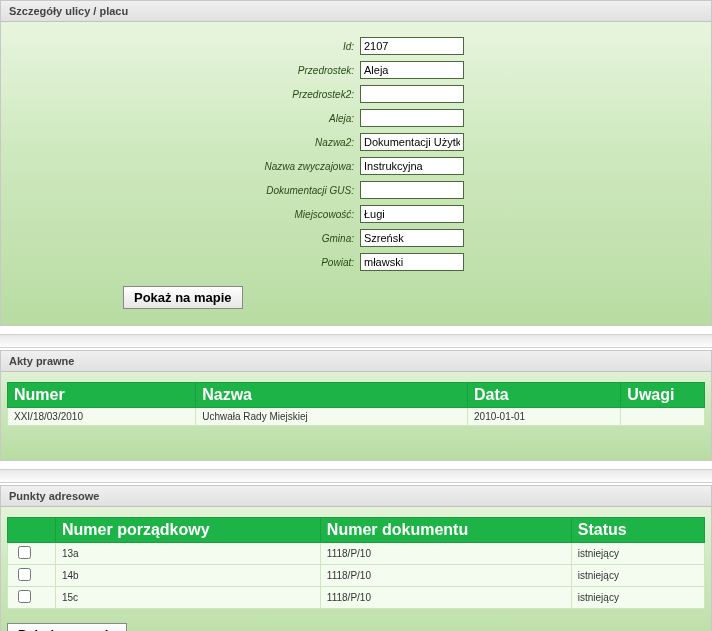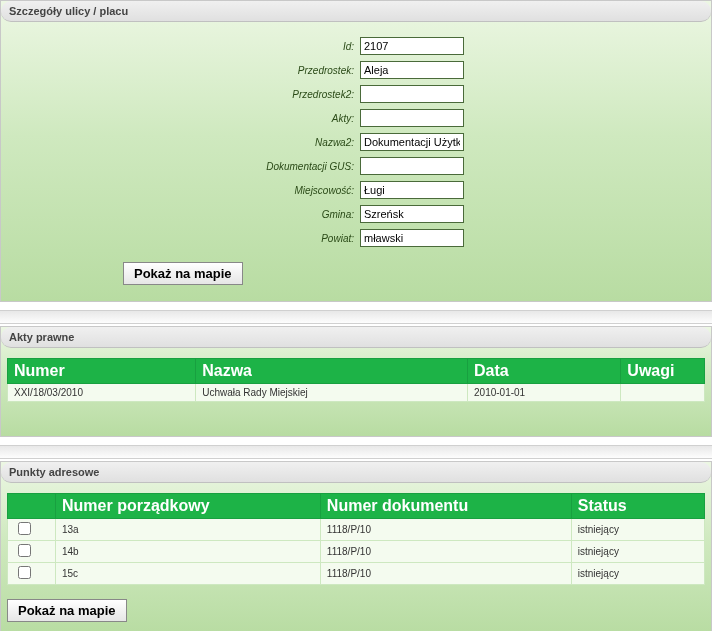--- a/index.html
+++ b/index.html
@@ -18,21 +18,20 @@
     background: linear-gradient(#ecf7e3 0%, #cfe9bf 45%, #b8dca2 100%);
     padding-bottom: 6px;
   }
   .panel-header {
     padding: 4px 8px;
     font-size: 11px;
     font-weight: bold;
     color: #444;
     background: linear-gradient(#f0f0f0, #e0e0e0);
     border-bottom: 1px solid #c0c0c0;
-    border-radius: 10px;
   }
   .form-body {
     padding: 14px 10px 4px 10px;
   }
   .form-row {
     display: flex;
     align-items: center;
     margin-bottom: 4px;
     height: 20px;
     justify-content: center;
@@ -112,26 +111,30 @@
     </div>
     <div class="form-row">
       <label>Przedrostek:</label>
       <input type="text" value="Aleja" style="">
     </div>
     <div class="form-row">
       <label>Przedrostek2:</label>
       <input type="text" value="" style="">
     </div>
     <div class="form-row">
-      <label>Akty:</label>
+      <label>Aleja:</label>
       <input type="text" value="" style="">
     </div>
     <div class="form-row">
       <label>Nazwa2:</label>
       <input type="text" value="Dokumentacji Użytkowni" style="">
+    </div>
+    <div class="form-row">
+      <label>Nazwa zwyczajowa:</label>
+      <input type="text" value="Instrukcyjna" style="">
     </div>
     <div class="form-row">
       <label>Dokumentacji GUS:</label>
       <input type="text" value="" style="">
     </div>
     <div class="form-row">
       <label>Miejscowość:</label>
       <input type="text" value="Ługi" style="">
     </div>
     <div class="form-row">

